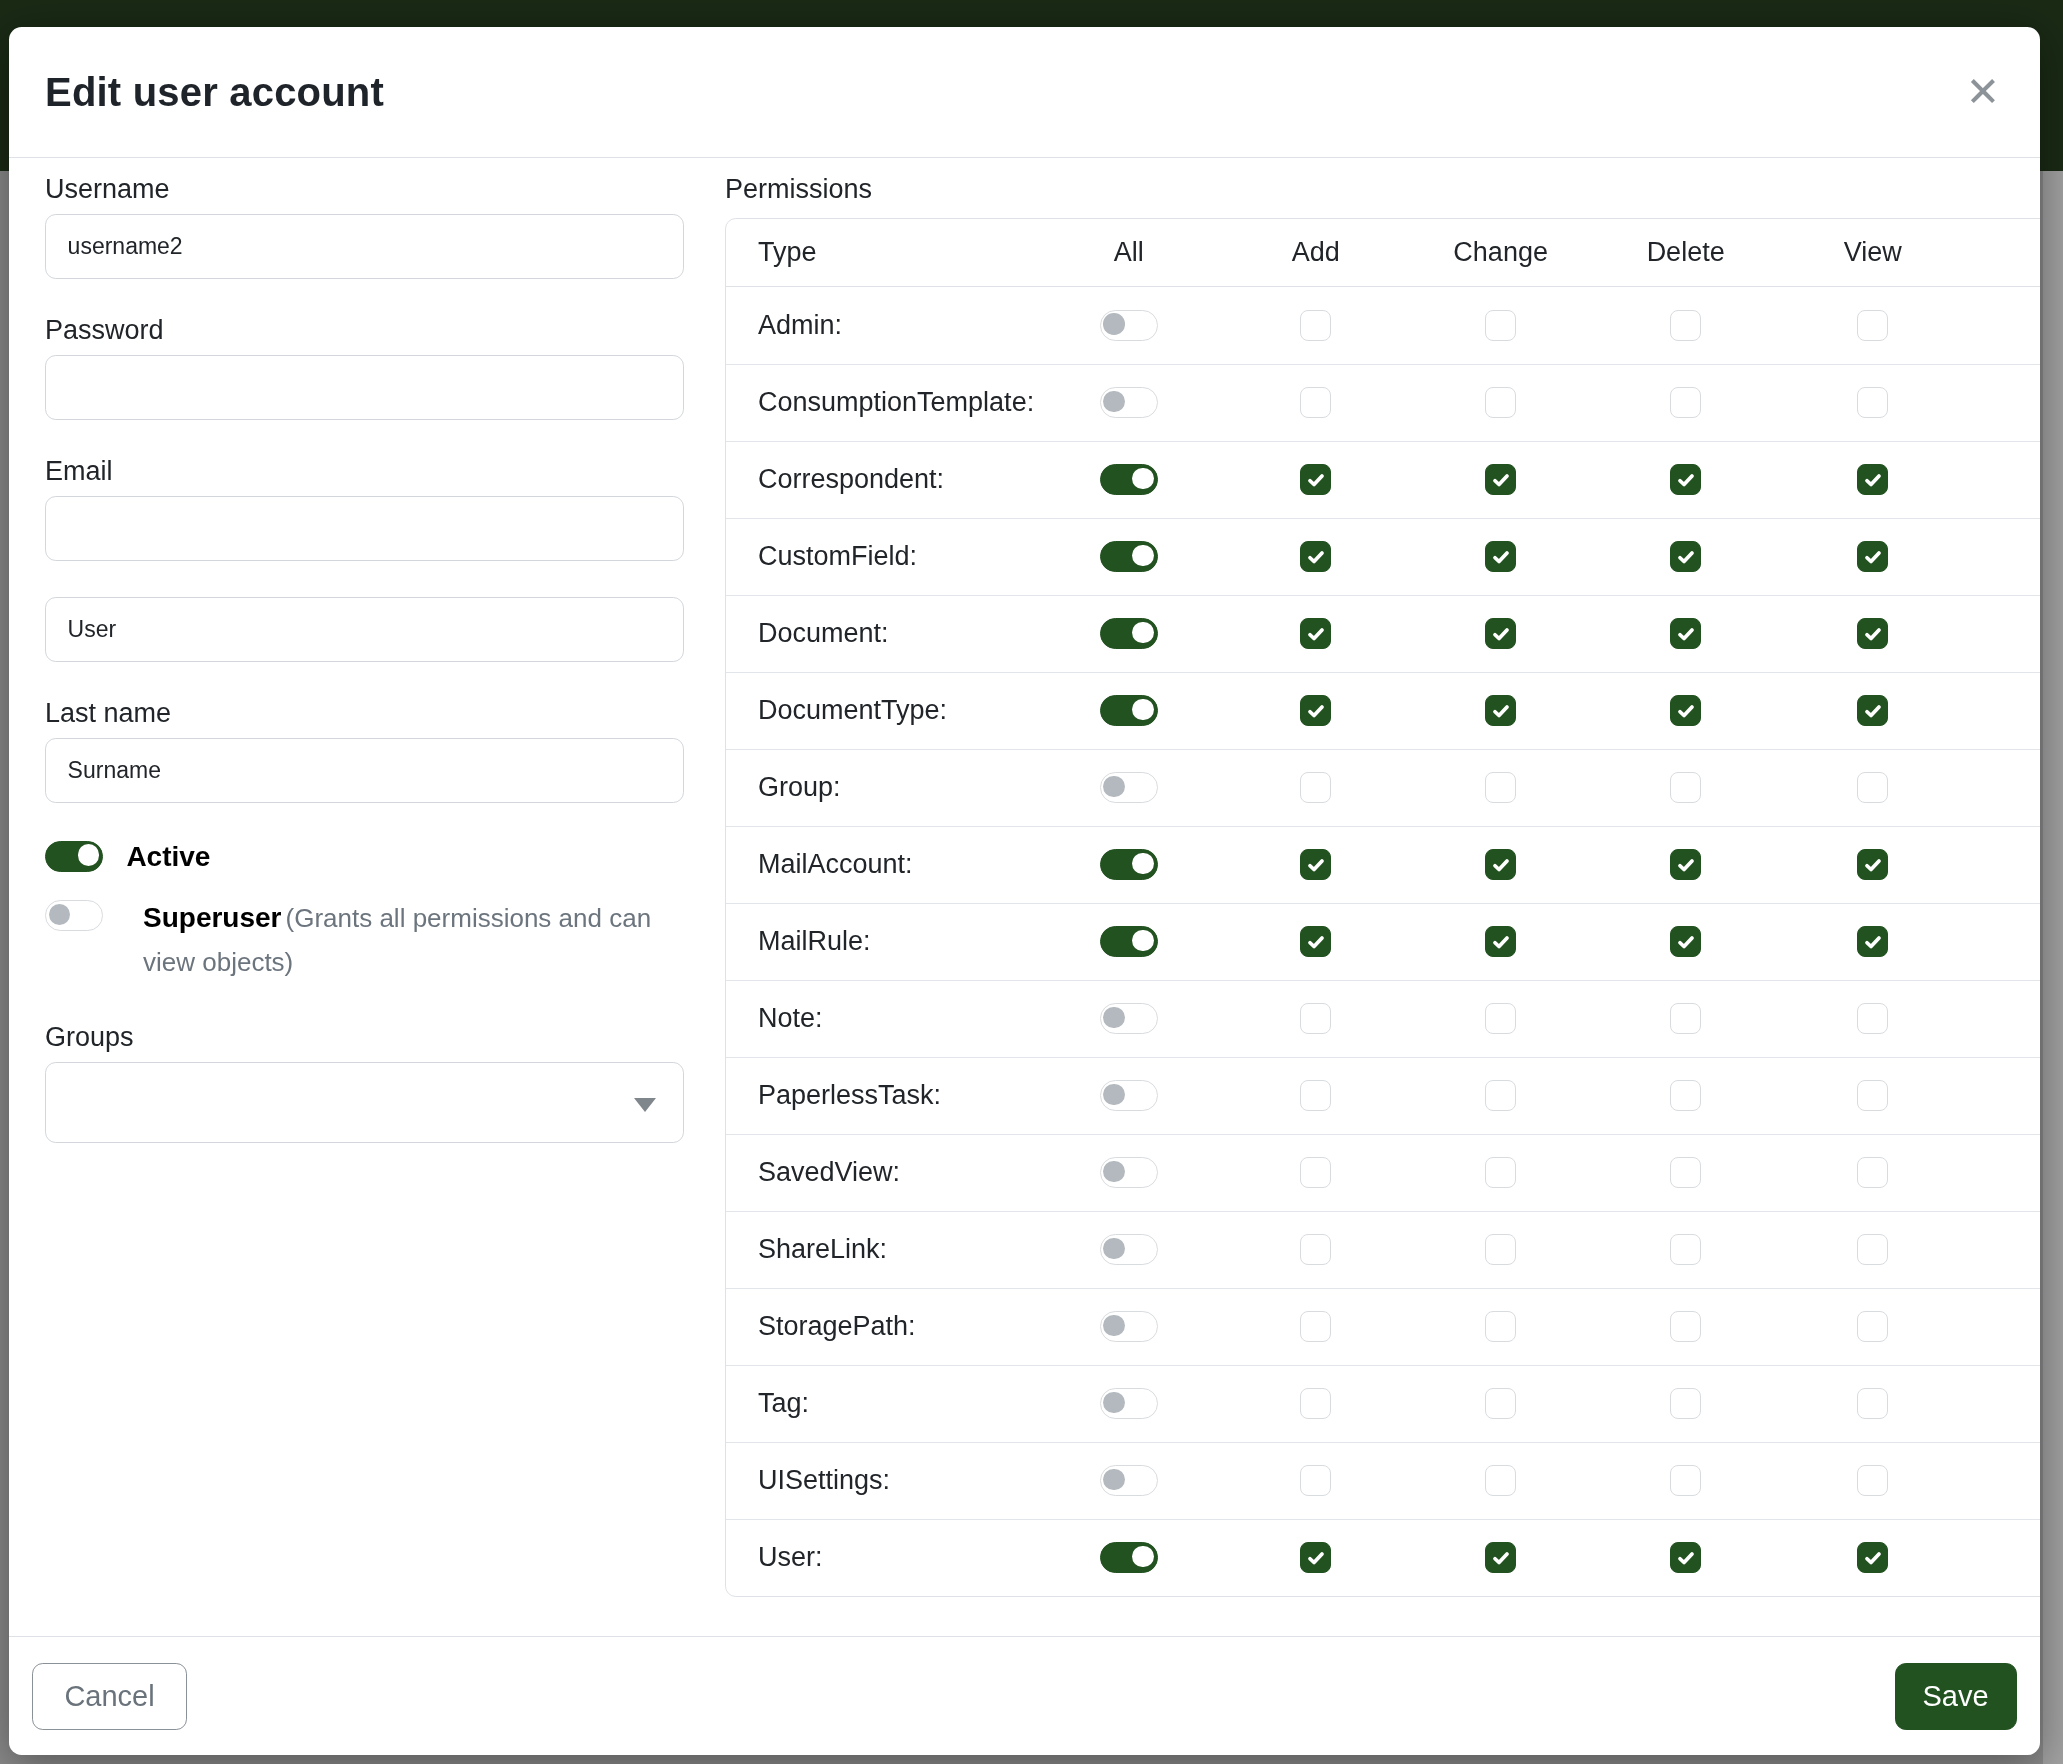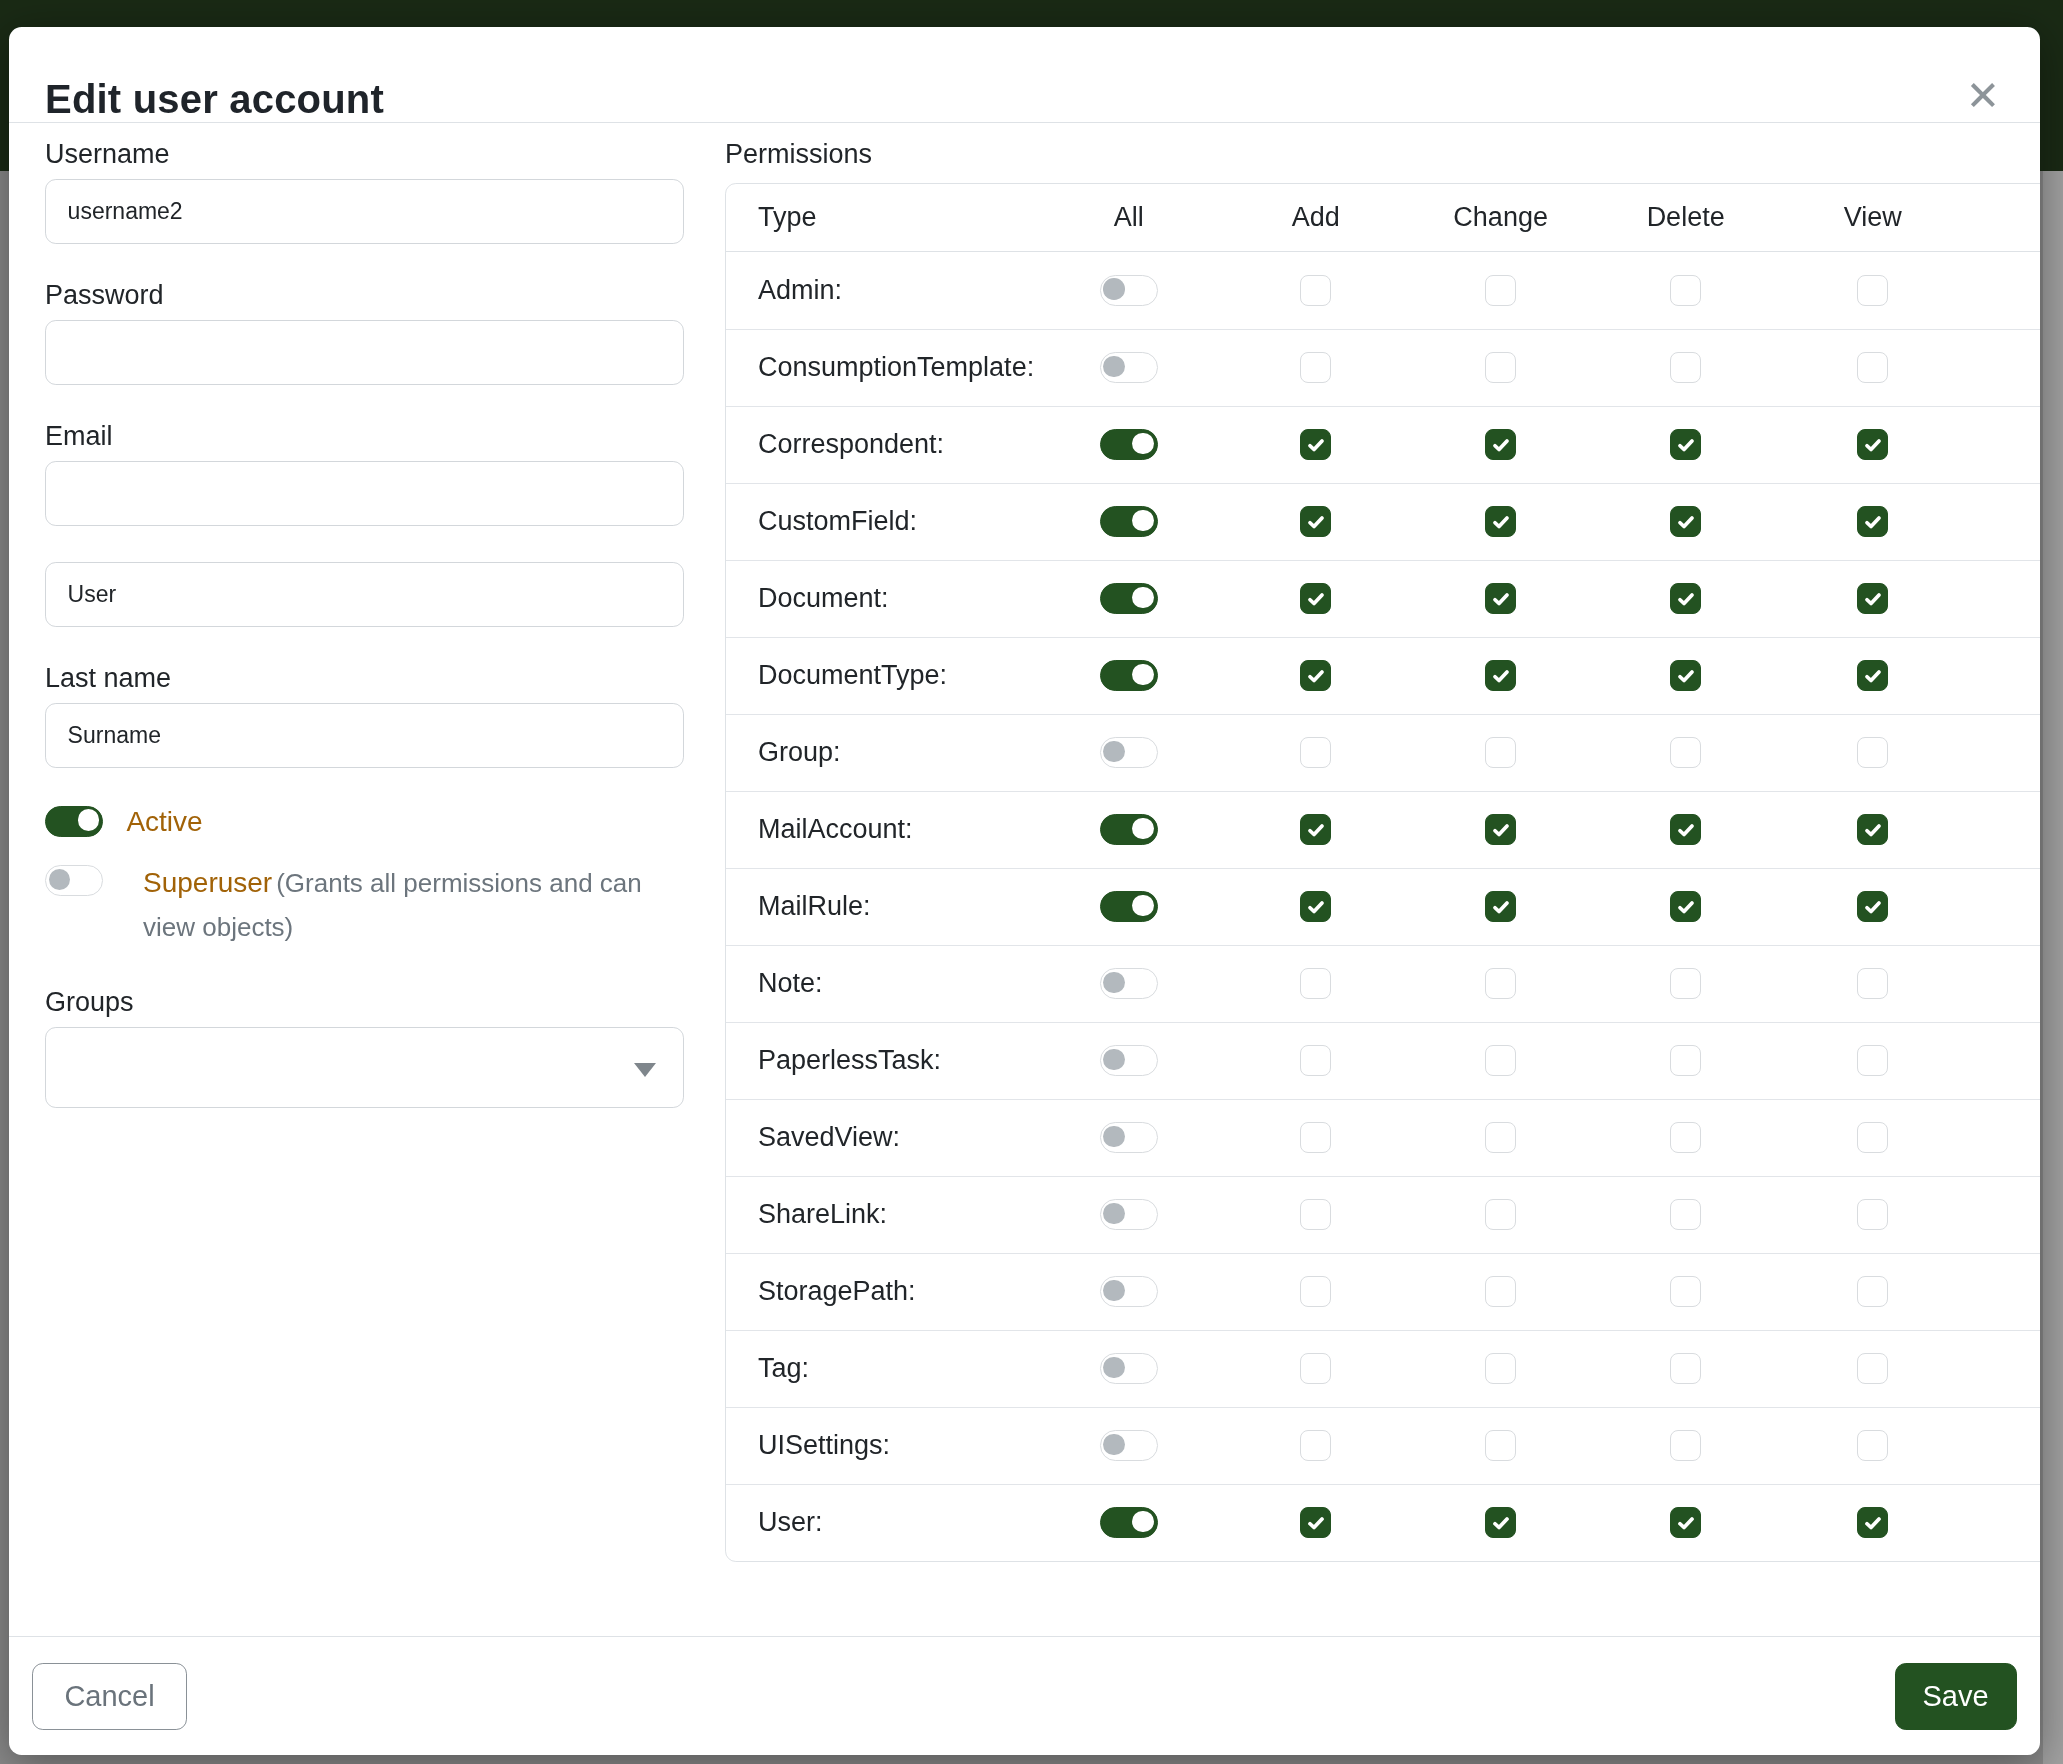--- a/index.html
+++ b/index.html
@@ -23,21 +23,21 @@
   .band{position:absolute;left:0;top:0;width:2063px;height:171px;background:var(--band);}
   .page-scrollbar{position:absolute;right:0;top:171px;width:20px;height:1593px;background:#a2a2a2;}
   .modal{
     position:absolute;left:9px;top:27px;width:2031px;height:1728px;
     background:#fff;border-radius:12.6px;
     box-shadow:0 9px 45px rgba(0,0,0,.4);
     display:flex;flex-direction:column;
   }
   
   .modal-header{
-    height:96px;flex:none;display:flex;align-items:flex-end;
+    height:131px;flex:none;display:flex;align-items:center;
     padding:0 31px 0 36px;border-bottom:1.8px solid var(--border);
   }
   .modal-title{font-size:40px;font-weight:600;letter-spacing:0.2px;color:#1f242a;}
   .close-btn{
     margin-left:auto;background:none;border:none;cursor:pointer;
     font-size:41px;line-height:1;color:#8d9499;font-weight:400;
     font-family:"DejaVu Sans",sans-serif;padding:5.4px 9px;
   }
   
   .modal-body{flex:1;display:flex;padding:16px 21.6px 0 36px;overflow:hidden;}
@@ -47,21 +47,21 @@
   .field label,.section-label{
     display:block;font-size:27px;color:var(--text);margin-bottom:9px;
   }
   .text-input{
     width:100%;height:65px;border:1.8px solid var(--input-border);border-radius:10.8px;
     font-size:23px;color:var(--text);padding:0 21.6px;outline:none;background:#fff;
     font-family:inherit;
   }
   .switch-row{display:flex;align-items:flex-start;margin-top:5.4px;margin-bottom:23.4px;}
   .switch-row .switch{margin-top:1.8px;}
-  .switch-label{font-size:28px;font-weight:400;color:#a16207;}
+  .switch-label{font-size:28px;font-weight:700;color:#000000;}
   .switch-text{margin-left:40px;width:522px;line-height:40px;}
   .switch-row > .switch-label{margin-left:23.4px;line-height:36px;}
   .hint{font-size:26px;color:var(--muted);font-weight:400;}
   .groups-field{margin-top:36px;}
   .select{
     position:relative;width:100%;height:81px;border:1.8px solid var(--input-border);
     border-radius:10.8px;background:#fff;cursor:pointer;
   }
   .caret{
     position:absolute;right:27px;top:50%;margin-top:-4.5px;

